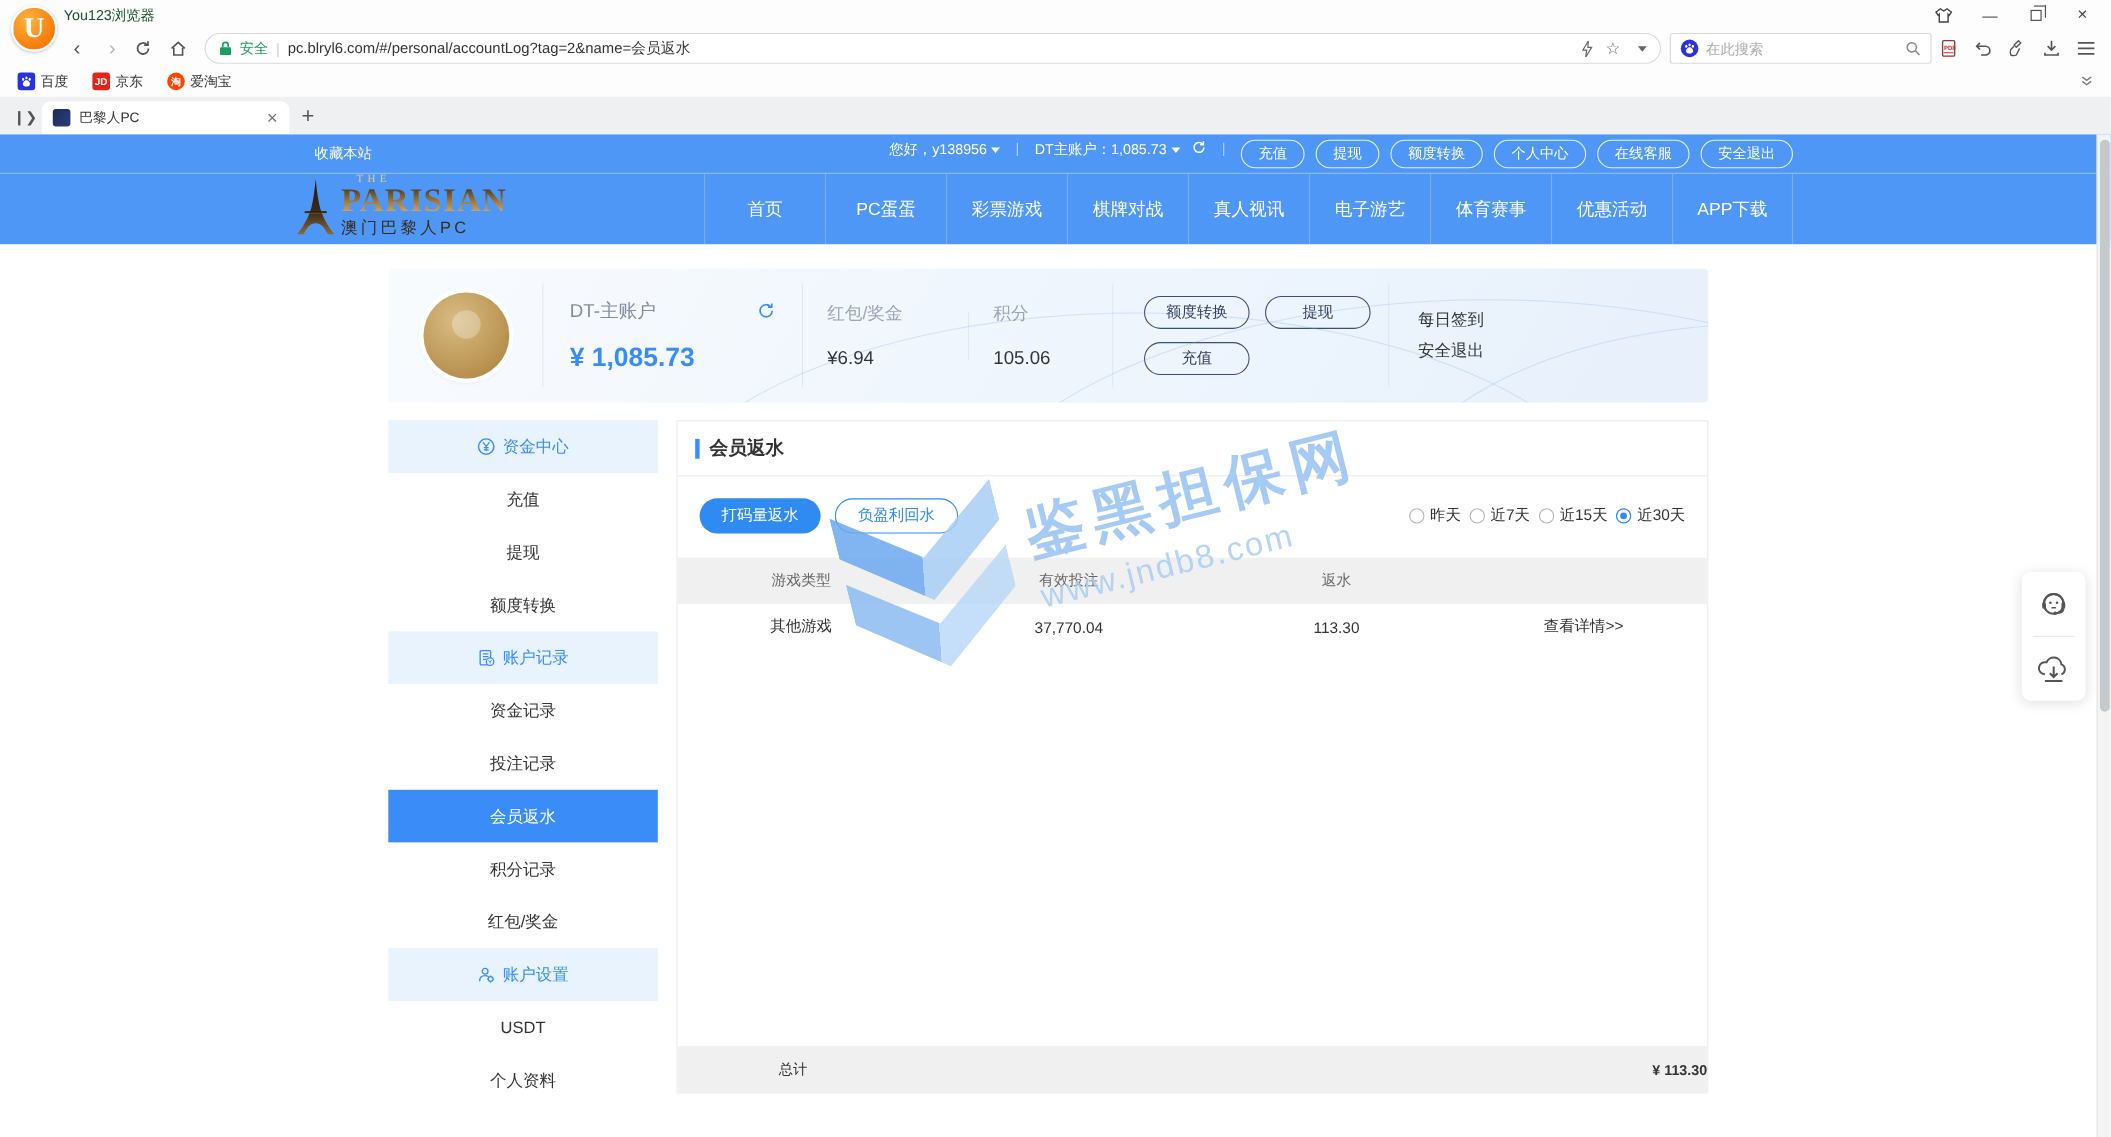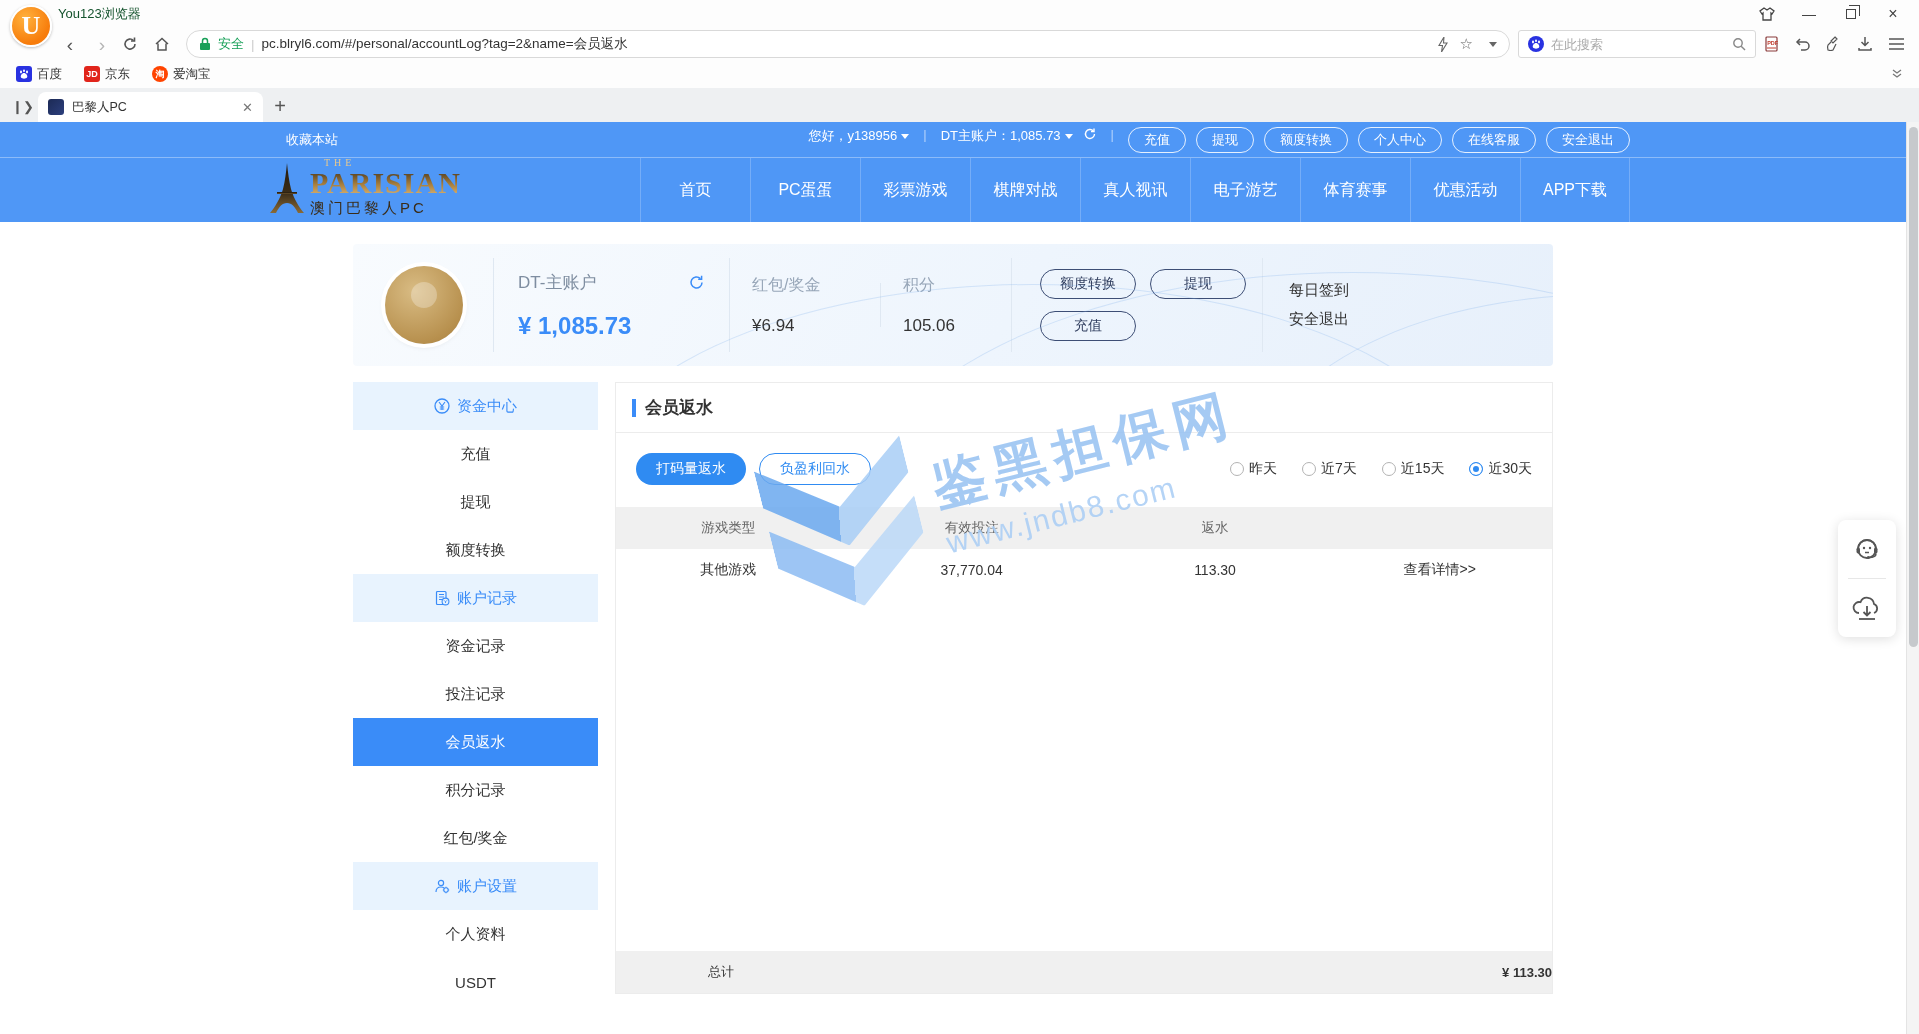--- a/index.html
+++ b/index.html
@@ -110,21 +110,21 @@
 
   .main{flex:1;border:1px solid #ececec;min-height:600px;position:relative;background:#fff}
   .main-title{height:50px;border-bottom:1px solid #ececec;display:flex;align-items:center;padding-left:16px}
   .tbar{width:4px;height:18px;background:#3a8cf8;margin-right:9px}
   .main-title span{font-size:17px;font-weight:bold;color:#333}
   .main-body{padding:20px 0 0}
   .tabs-row{display:flex;align-items:center;padding:0 20px;margin-bottom:22px}
   .tabbtn{height:32px;padding:0 20px;border-radius:16px;font-size:14px;display:flex;align-items:center;justify-content:center;cursor:pointer;margin-right:13px}
   .tabbtn.solid{background:#2f8bf2;color:#fff}
   .tabbtn.outline{border:1px solid #2f8bf2;color:#2f8bf2;background:#fff}
-  .filters{margin-left:auto;display:flex;align-items:center;gap:25px;font-size:14px;color:#333}
+  .filters{margin-left:auto;display:flex;align-items:center;gap:8px;font-size:14px;color:#333}
   .radio-opt{display:flex;align-items:center;gap:5px;cursor:pointer}
   .rdot{width:14px;height:14px;border:1px solid #b3b3b3;border-radius:50%;background:#fff;flex:none}
   .radio-opt.sel .rdot{border-color:#2f8bf2;background:#2f8bf2;box-shadow:inset 0 0 0 3px #fff}
   .tablewrap{position:relative}
   .trow{display:grid;grid-template-columns:24% 28% 24% 24%;align-items:center;height:42px}
   .trow.head{background:#f0f0f0;color:#666;font-size:13.5px}
   .trow.data{color:#333;font-size:14px}
   .trow div{text-align:center}
   .tspacer{height:360px}
   .totalrow{height:42px;background:#f0f0f0;display:flex;align-items:center;font-size:13px;color:#333}
@@ -412,22 +412,22 @@
         <div class="side-section">
           <div class="side-head">
             <svg class="sicon" viewBox="0 0 16 16">
                 <circle cx="7" cy="5" r="2.6" fill="none" stroke="#3a8cf8" stroke-width="1.2"></circle>
                 <path d="M2 14 C2 10.8 4.2 9 7 9 C8.2 9 9.3 9.3 10.2 9.9" fill="none" stroke="#3a8cf8" stroke-width="1.2"></path>
                 <circle cx="12" cy="12" r="2.2" fill="none" stroke="#3a8cf8" stroke-width="1.1"></circle>
                 <path d="M12 8.8 V9.8 M12 14.2 V15.2 M8.8 12 H9.8 M14.2 12 H15.2" stroke="#3a8cf8" stroke-width="1.1"></path>
               </svg>
             <span>账户设置</span>
           </div>
+          <div class="side-item">USDT</div>
           <div class="side-item">个人资料</div>
-          <div class="side-item">USDT</div>
         </div>
       </div>
 
       <div class="main">
         <div class="main-title">
           <span class="tbar"></span>
           <span>会员返水</span>
         </div>
         <div class="main-body">
           <div class="tabs-row">

